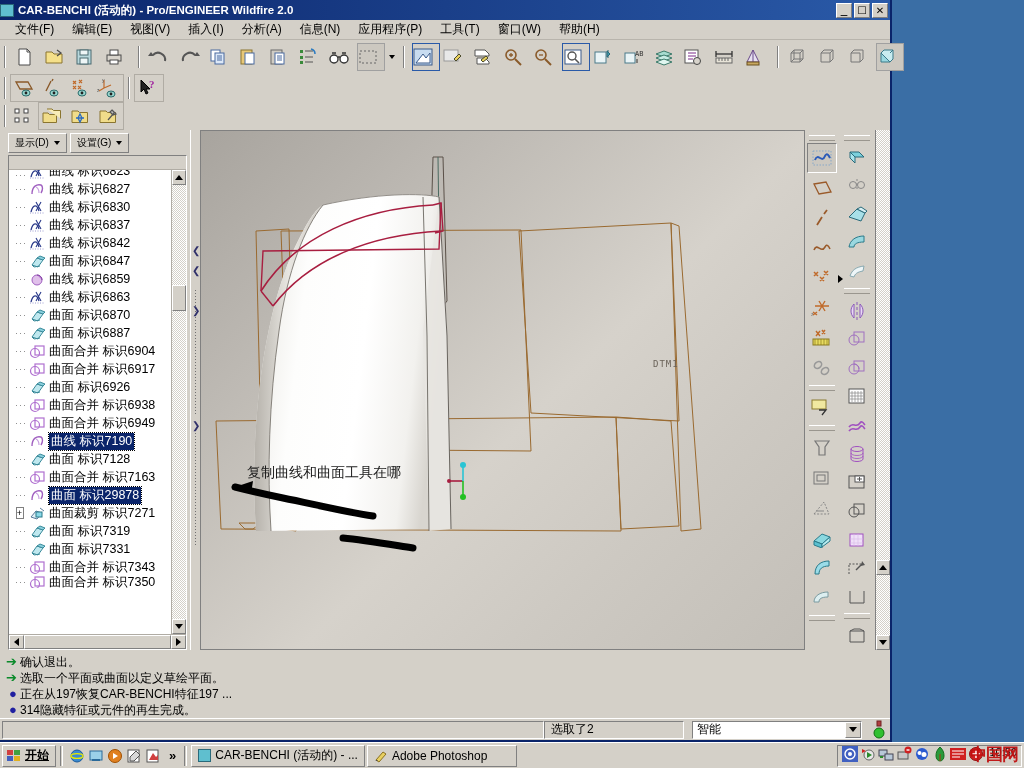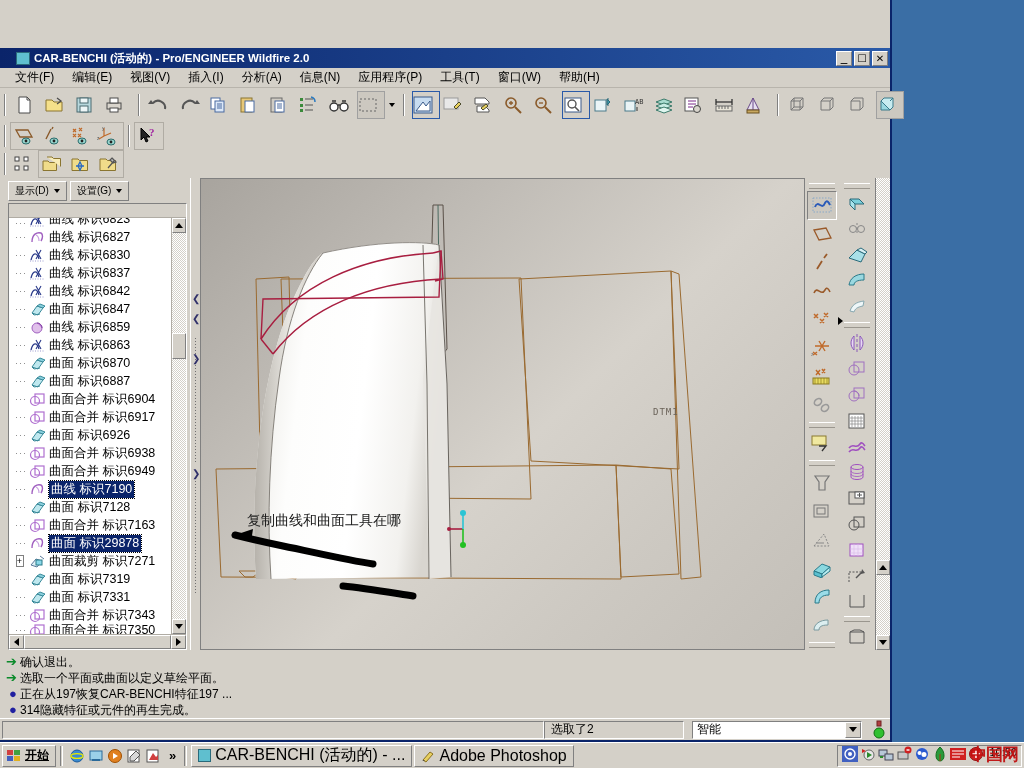--- a/index.html
+++ b/index.html
@@ -20,24 +20,23 @@
     border: 2px solid #0a246a;
     border-top: none; border-left: none;
     display: flex; flex-direction: column;
   }
 
   
   .titlebar {
     height: 20px;
     background: linear-gradient(to right, #0a246a, #2a5aa8);
     display: flex; align-items: center;
-    padding: 0 2px 0 16px;
+    padding: 0 2px 0 0;
     color: #fff;
     flex: 0 0 auto;
-    margin-top: 48px;
   }
   .titlebar .tb-icon {
     width: 14px; height: 13px;
     background: #5fbfcf;
     border: 1px solid #2a6a7a;
     margin-right: 4px;
     flex: 0 0 auto;
   }
   .titlebar .tb-text {
     font-weight: bold; font-size: 11.5px;
@@ -295,21 +294,21 @@
     border: 1px solid; border-color: #fff #808080 #808080 #fff;
     background: #d4d0c8;
     text-decoration: underline;
   }
   .tb-divider { width: 3px; height: 20px; border-left: 1px solid #808080; border-right: 1px solid #fff; margin: 0 2px; }
   .quicklaunch { display: flex; align-items: center; gap: 3px; padding: 0 2px; }
   .ql-icon { width: 16px; height: 16px; }
   .chev { font-size: 13px; font-weight: bold; color: #000; padding: 0 4px; }
   .task-btn {
     height: 22px; display: flex; align-items: center; gap: 4px;
-    padding: 0 6px; font-size: 16px; min-width: 150px;
+    padding: 0 6px; font-size: 12px; min-width: 150px;
     border: 1px solid; border-color: #fff #808080 #808080 #fff;
     background: #d4d0c8; white-space: nowrap; overflow: hidden;
   }
   .tray {
     margin-left: auto; height: 22px; display: flex; gap: 2px;
     padding: 0 4px; border: 1px solid; border-color: #808080 #fff #fff #808080;
   }
   .tray-icon { width: 16px; height: 16px; }
   .tray-clock { font-size: 11px; padding-left: 3px; }
   .watermark {

